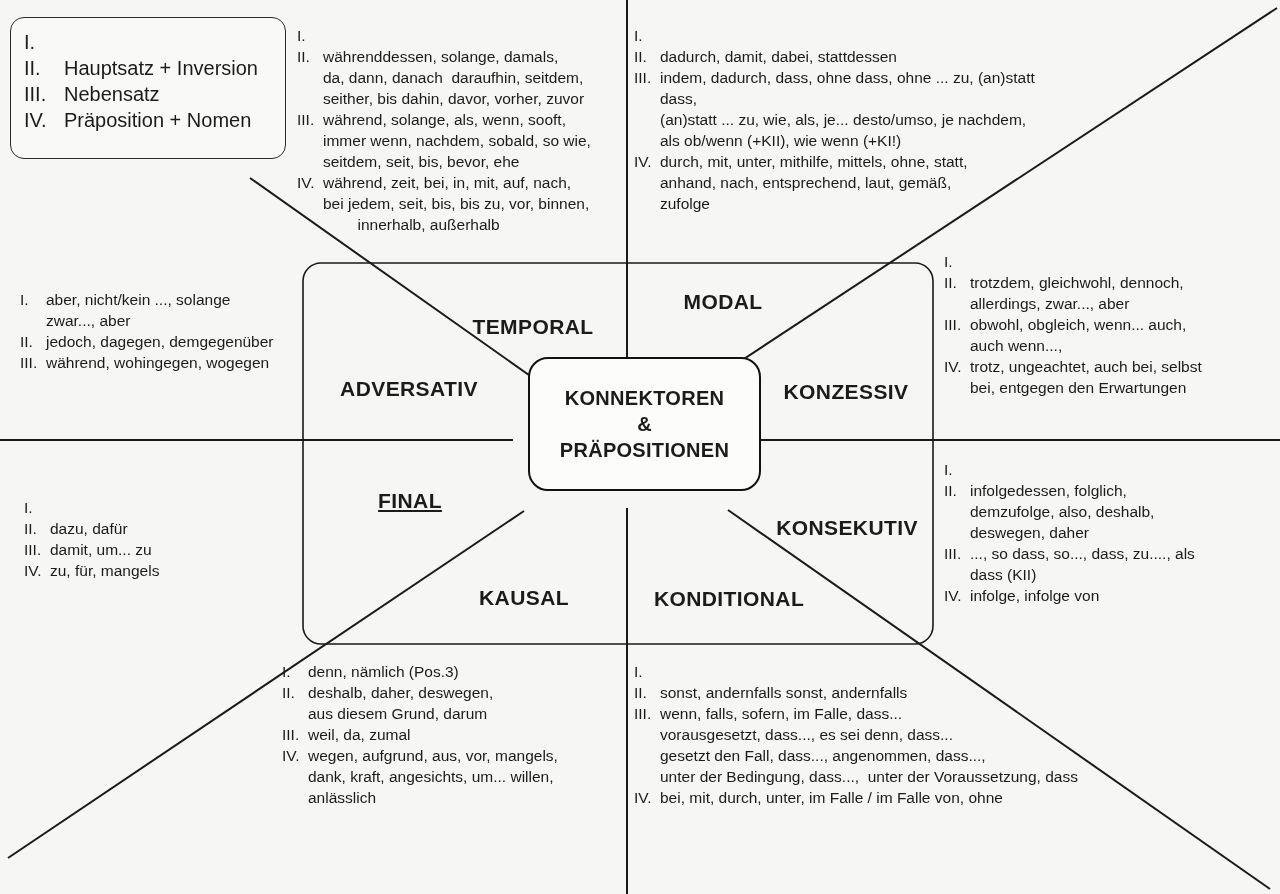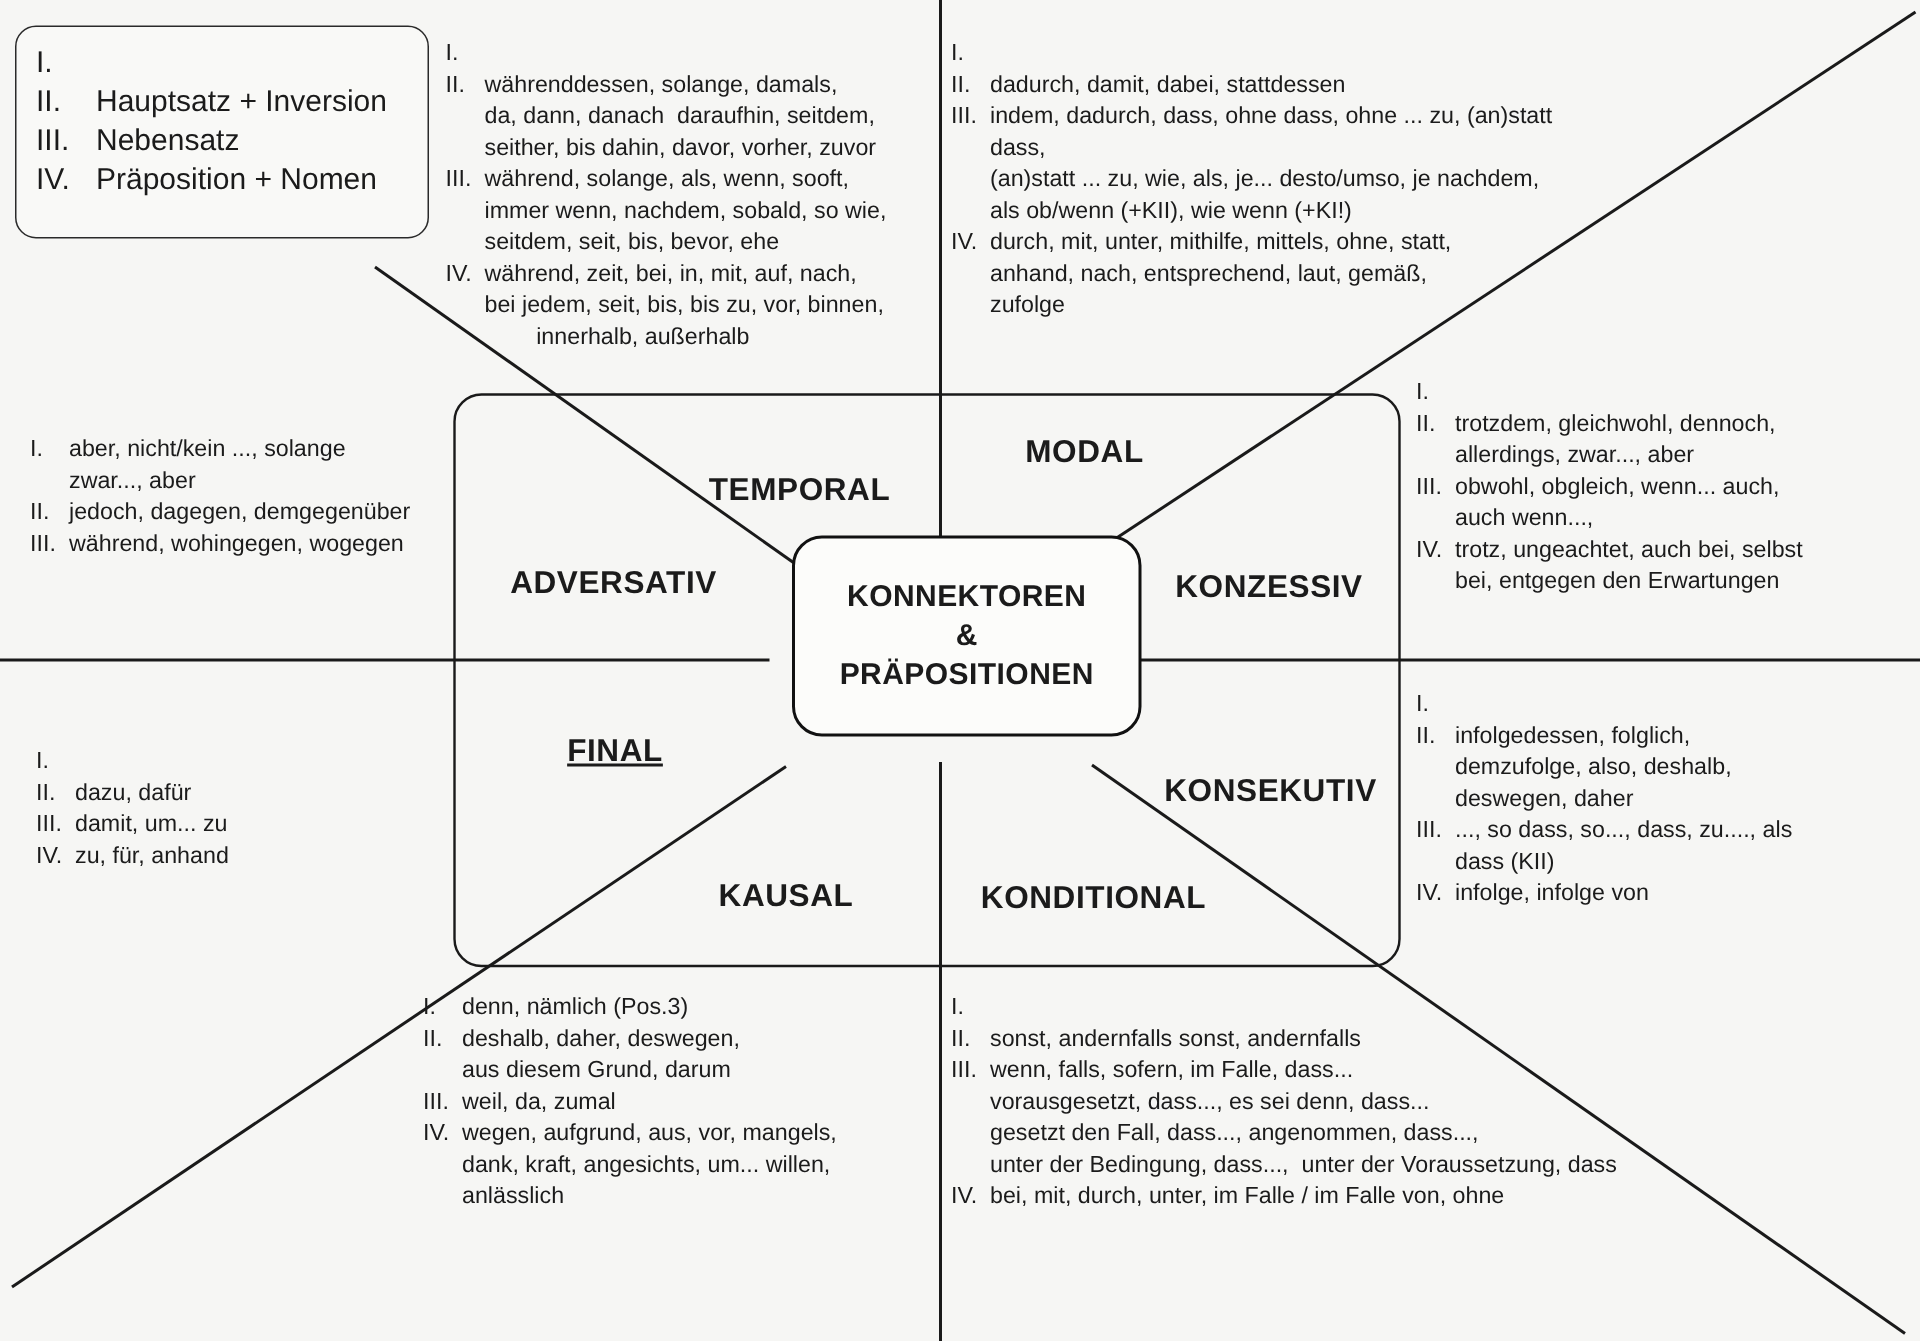--- a/index.html
+++ b/index.html
@@ -167,21 +167,21 @@
         <span class="wtext">dazu, dafür</span>
       </div>
 
       <div class="wrow">
         <span class="wnum">III.</span>
         <span class="wtext">damit, um... zu</span>
       </div>
 
       <div class="wrow">
         <span class="wnum">IV.</span>
-        <span class="wtext">zu, für, anhand</span>
+        <span class="wtext">zu, für, mangels</span>
       </div>
     </div>
 
   <div class="wlist" style="left:944px;top:251px;width:330px;">
 
       <div class="wrow">
         <span class="wnum">I.</span>
         <span class="wtext"></span>
       </div>
 

